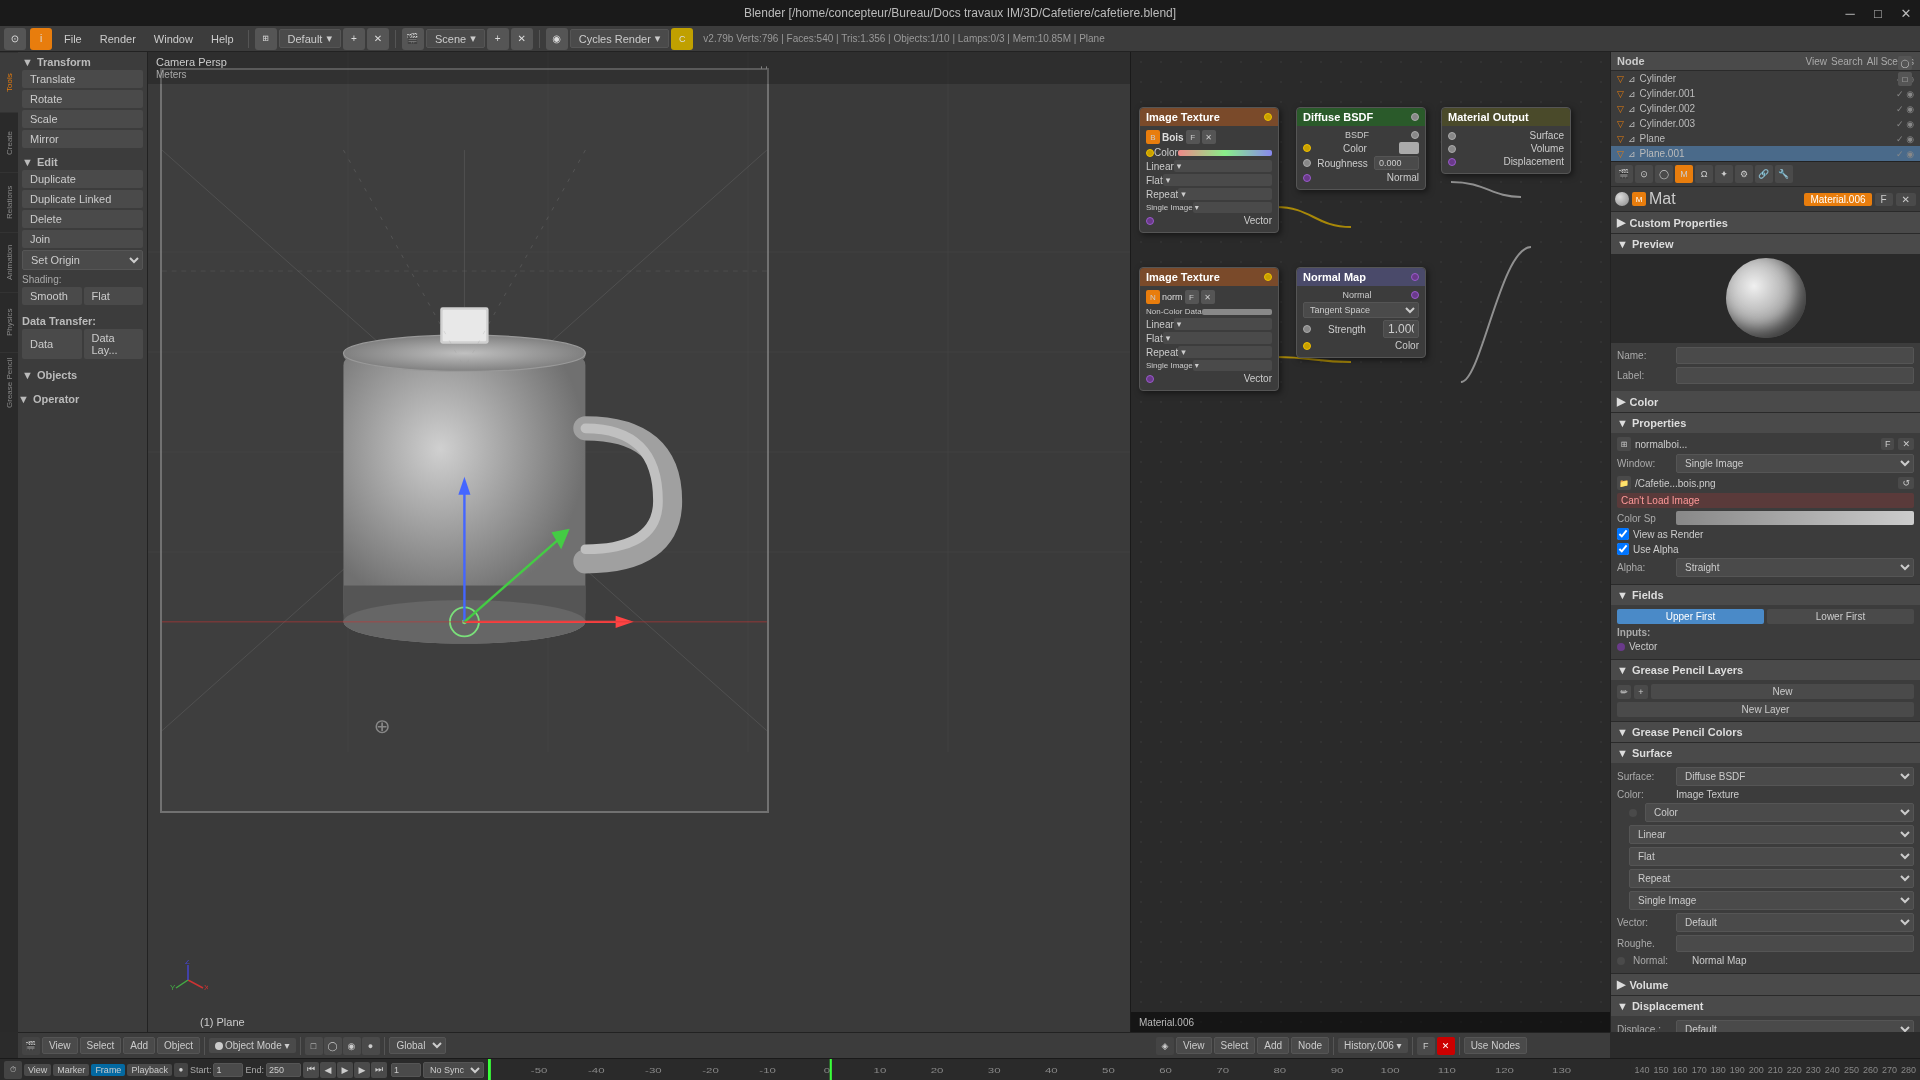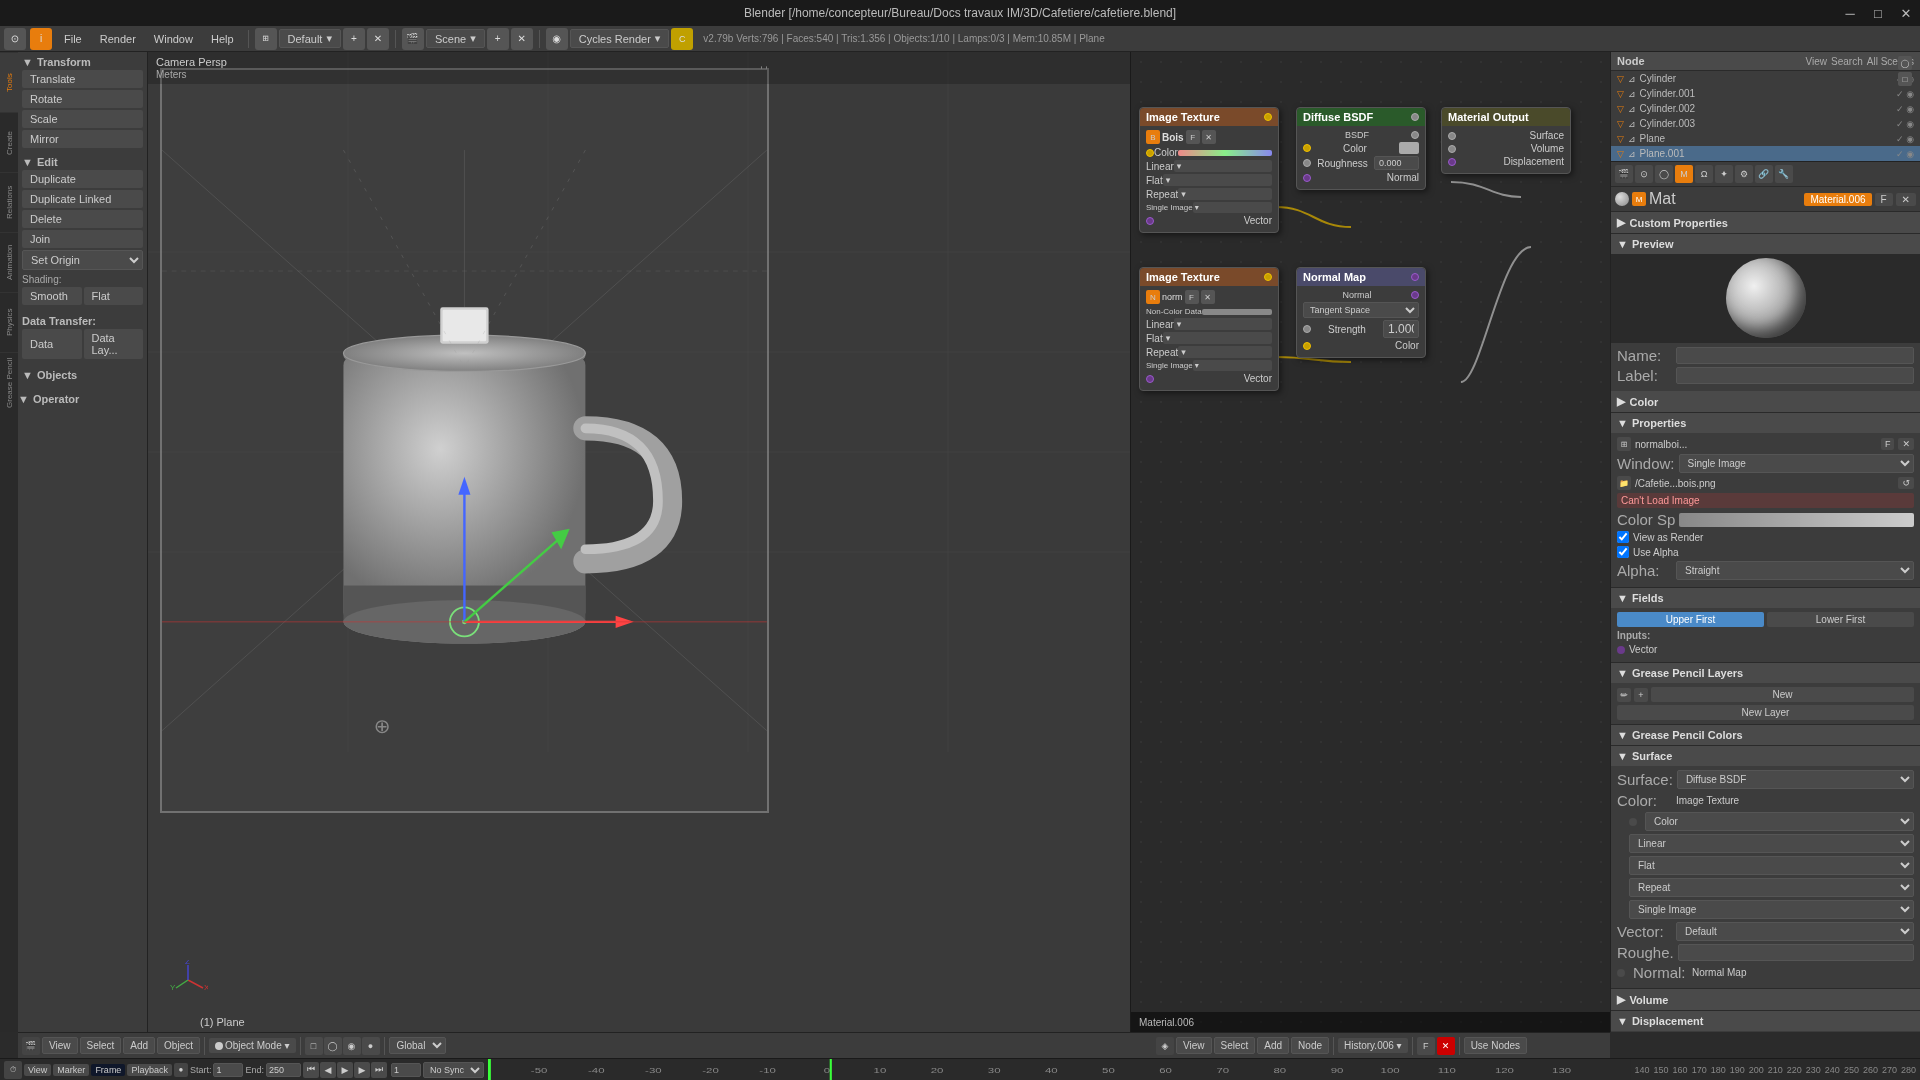--- a/index.html
+++ b/index.html
@@ -334,21 +334,21 @@
     }
     .panel-content { padding: 4px 6px; }
     .panel-row {
       display: flex;
       align-items: center;
       margin-bottom: 3px;
       gap: 4px;
     }
     .panel-label {
       color: #aaa;
-      font-size: 15px;
+      font-size: 10px;
       min-width: 55px;
     }
     .panel-input {
       flex: 1;
       background: #4a4a4a;
       border: 1px solid #555;
       border-radius: 2px;
       padding: 2px 4px;
       color: #ccc;
       font-size: 10px;
@@ -1225,21 +1225,21 @@
     <div class="toolbar-separator"></div>
     <button class="toolbar-btn">Use Nodes</button>
   </div>
 </div>
 
 <div class="timeline">
   <div style="display:flex;align-items:center;gap:2px;flex-shrink:0;">
     <div style="width:18px;height:18px;background:#444;border-radius:2px;cursor:pointer;display:flex;align-items:center;justify-content:center;font-size:8px;">⏱</div>
     <button style="padding:1px 4px;background:#4a4a4a;border:none;border-radius:2px;color:#ccc;font-size:9px;cursor:pointer;">View</button>
     <button style="padding:1px 4px;background:#4a4a4a;border:none;border-radius:2px;color:#ccc;font-size:9px;cursor:pointer;">Marker</button>
-    <button style="padding:1px 4px;background:#0f172a;border:none;border-radius:2px;color:#ccc;font-size:9px;cursor:pointer;">Frame</button>
+    <button style="padding:1px 4px;background:#0369a1;border:none;border-radius:2px;color:#ccc;font-size:9px;cursor:pointer;">Frame</button>
     <button style="padding:1px 4px;background:#4a4a4a;border:none;border-radius:2px;color:#ccc;font-size:9px;cursor:pointer;">Playback</button>
     <div style="width:14px;height:14px;background:#444;border-radius:2px;cursor:pointer;display:flex;align-items:center;justify-content:center;font-size:8px;">●</div>
 
     <span style="font-size:9px;color:#aaa;">Start:</span>
     <input style="width: 30px; background: rgb(74, 74, 74); border: 1px solid rgb(85, 85, 85); border-radius: 2px; color: rgb(204, 204, 204); font-size: 9px; padding: 1px 2px;" value="1">
 
     <span style="font-size:9px;color:#aaa;">End:</span>
     <input style="width: 35px; background: rgb(74, 74, 74); border: 1px solid rgb(85, 85, 85); border-radius: 2px; color: rgb(204, 204, 204); font-size: 9px; padding: 1px 2px;" value="250">
 
     <div style="display:flex;gap:1px;align-items:center;">

